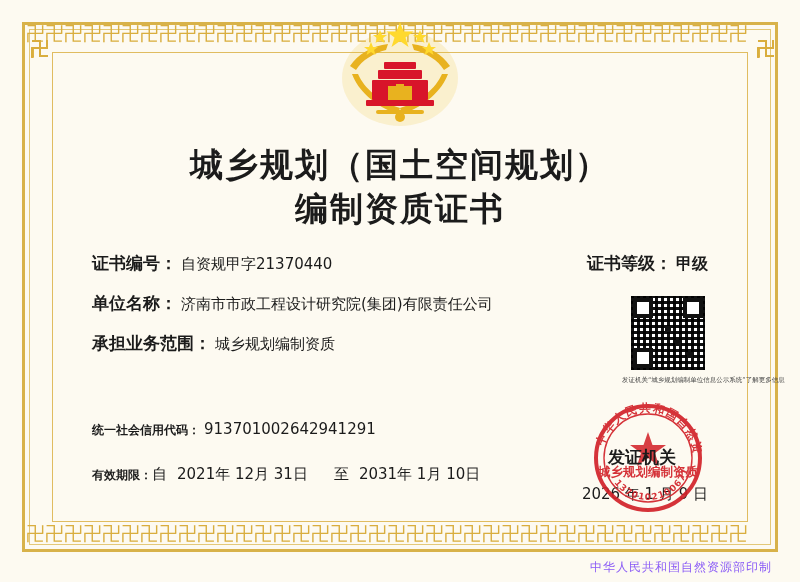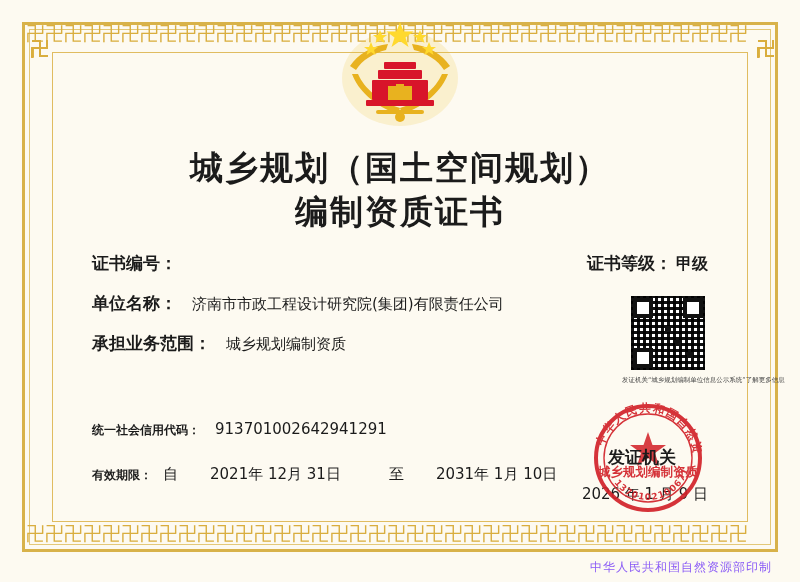--- a/index.html
+++ b/index.html
@@ -92,37 +92,36 @@
     width: 100%;
     text-align: center;
     z-index: 4;
   }
   .title-line {
     font-size: 33px;
     font-weight: bold;
     color: #1b1b1b;
     letter-spacing: 2px;
     line-height: 44px;
-    font-family: Liberation Serif, serif;
+    font-family: Liberation Mono, monospace;
   }
 
   
   .fields {
     position: absolute;
     top: 252px;
     left: 92px;
     width: 616px;
     z-index: 4;
   }
   .row {
     display: flex;
     align-items: baseline;
     margin-bottom: 17px;
     position: relative;
-    gap: 11px;
   }
   .lbl {
     font-size: 17px;
     font-weight: bold;
     color: #1b1b1b;
     white-space: nowrap;
   }
   .val {
     font-size: 15px;
     color: #1b1b1b;
@@ -296,20 +295,21 @@
 
   <div class="title-block">
     <div class="title-line">城乡规划（国土空间规划）</div>
     <div class="title-line">编制资质证书</div>
   </div>
 
   <div class="fields">
 
     <div class="row">
       <span class="lbl">证书编号：</span>
+      <span class="val">自资规甲字21370440</span>
       <span class="row-grade">
         <span class="grade-lbl">证书等级：</span>
         <span class="grade-val">甲级</span>
       </span>
     </div>
 
     <div class="row">
       <span class="lbl">单位名称：</span>
       <span class="val">济南市市政工程设计研究院(集团)有限责任公司</span>
     </div>

